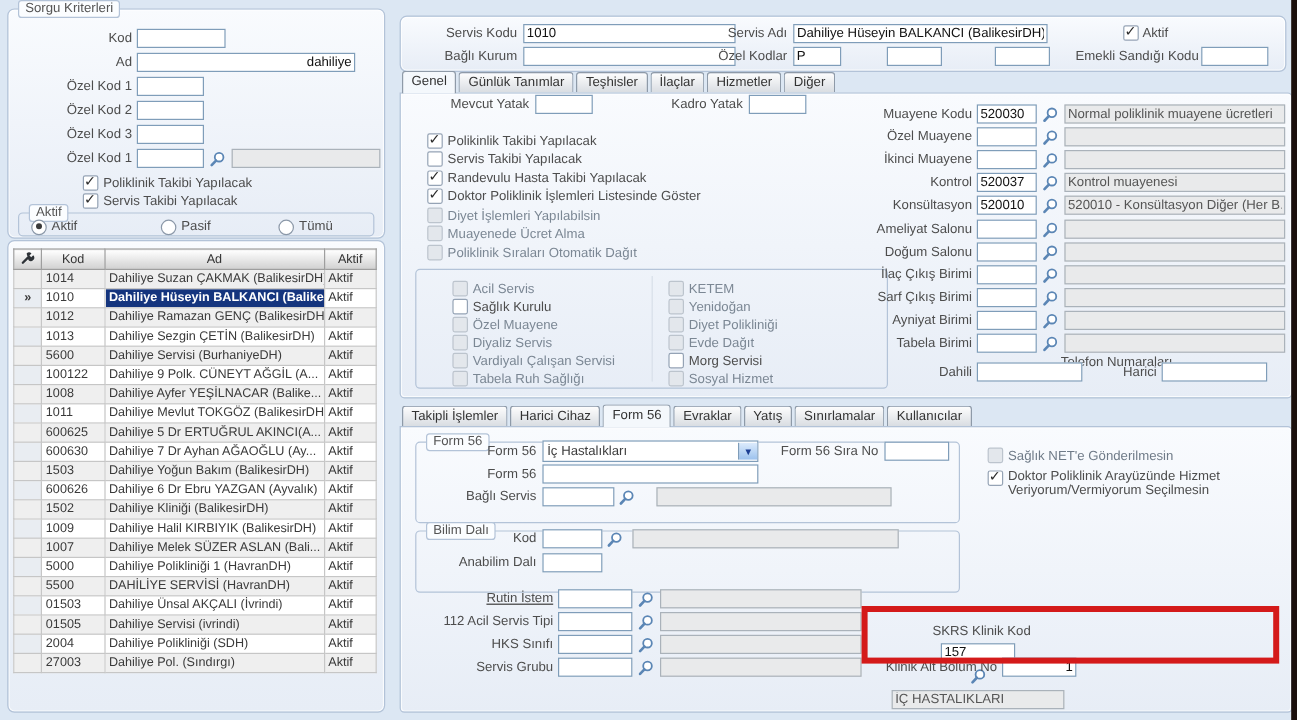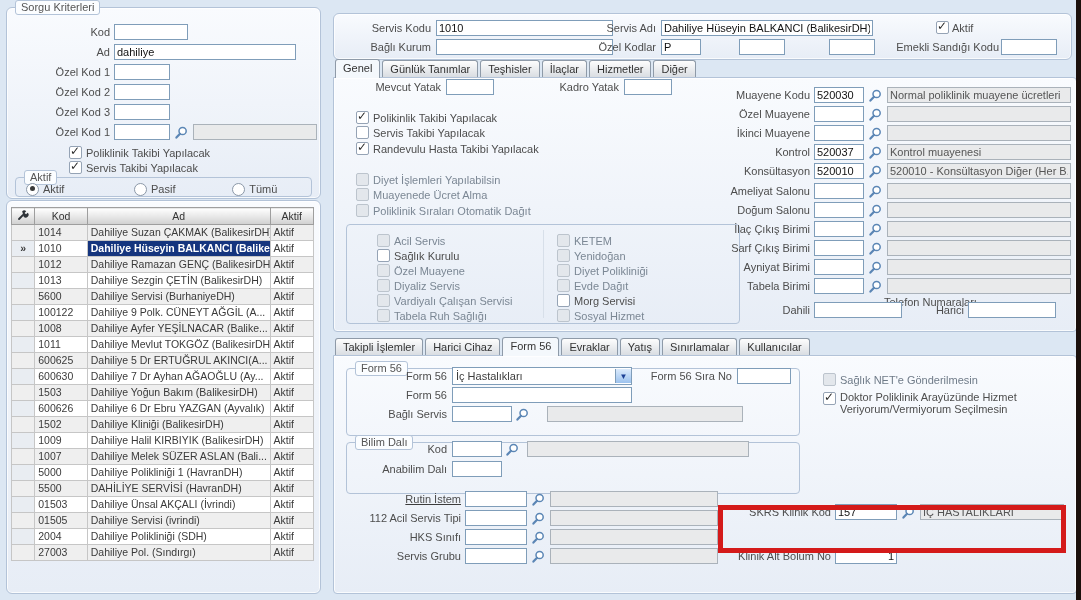--- a/index.html
+++ b/index.html
@@ -75,21 +75,21 @@
 <body>
 
 <div class="panel" style="left:6px;top:7px;width:313px;height:190px;">
   <div class="gb-legend">Sorgu Kriterleri</div>
   <div class="frow" style="left:8px;top:16px;">
     <span class="lbl r" style="width:95px">Kod</span>
     <input class="inp" style="width: 68px;" value="">
   </div>
   <div class="frow" style="left:8px;top:36px;">
     <span class="lbl r" style="width:95px">Ad</span>
-    <input class="inp" style="width: 176px;" value="dahiliye">
+    <input class="inp" style="width: 176px; text-align: right;" value="dahiliye">
   </div>
   <div class="frow" style="left:8px;top:56px;">
     <span class="lbl r" style="width:95px">Özel Kod 1</span>
     <input class="inp" style="width: 50px;" value="">
   </div>
   <div class="frow" style="left:8px;top:76px;">
     <span class="lbl r" style="width:95px">Özel Kod 2</span>
     <input class="inp" style="width: 50px;" value="">
   </div>
   <div class="frow" style="left:8px;top:96px;">
@@ -324,20 +324,24 @@
       <span class="lbl">Polikinlik Takibi Yapılacak</span>
     </div>
   <div class="frow" style="left:22px;top:48px;">
       <span class="cb"></span>
       <span class="lbl">Servis Takibi Yapılacak</span>
     </div>
   <div class="frow" style="left:22px;top:64px;">
       <span class="cb checked"></span>
       <span class="lbl">Randevulu Hasta Takibi Yapılacak</span>
     </div>
+  <div class="frow" style="left:22px;top:79px;">
+      <span class="cb checked"></span>
+      <span class="lbl">Doktor Poliklinik İşlemleri Listesinde Göster</span>
+    </div>
   <div class="frow" style="left:22px;top:95px;">
       <span class="cb dis"></span>
       <span class="lbl" style="color:#7b8794">Diyet İşlemleri Yapılabilsin</span>
     </div>
   <div class="frow" style="left:22px;top:110px;">
       <span class="cb dis"></span>
       <span class="lbl" style="color:#7b8794">Muayenede Ücret Alma</span>
     </div>
   <div class="frow" style="left:22px;top:126px;">
       <span class="cb dis"></span>
@@ -599,21 +603,21 @@
   <div class="frow" style="left:0;top:192px;">
       <span class="lbl r" style="width:127px">Servis Grubu</span>
       <input class="inp" style="width: 56px;" value="">
       <span class="loupe"><svg width="15" height="15" viewBox="0 0 15 15">
           <circle cx="8.6" cy="6" r="3.6" fill="#fff" stroke="#5b86b5" stroke-width="1.5"></circle>
           <line x1="6" y1="8.8" x2="2.4" y2="12.6" stroke="#5b86b5" stroke-width="2.2" stroke-linecap="round"></line>
         </svg></span>
       <input class="inp dis" style="width: 162px;" value="">
     </div>
 
-  <div class="frow" style="left:409px;top:148px;">
+  <div class="frow" style="left:409px;top:164px;flex-direction:column;">
     <span class="lbl r" style="width:88px">SKRS Klinik Kod</span>
     <input class="inp" style="width: 56px;" value="157">
     <span class="loupe"><svg width="15" height="15" viewBox="0 0 15 15">
           <circle cx="8.6" cy="6" r="3.6" fill="#fff" stroke="#5b86b5" stroke-width="1.5"></circle>
           <line x1="6" y1="8.8" x2="2.4" y2="12.6" stroke="#5b86b5" stroke-width="2.2" stroke-linecap="round"></line>
         </svg></span>
     <input class="inp dis" style="width: 138px;" value="İÇ HASTALIKLARI">
   </div>
   <div class="frow" style="left:387px;top:192px;">
     <span class="lbl r" style="width:110px">Klinik Alt Bölüm No</span>

